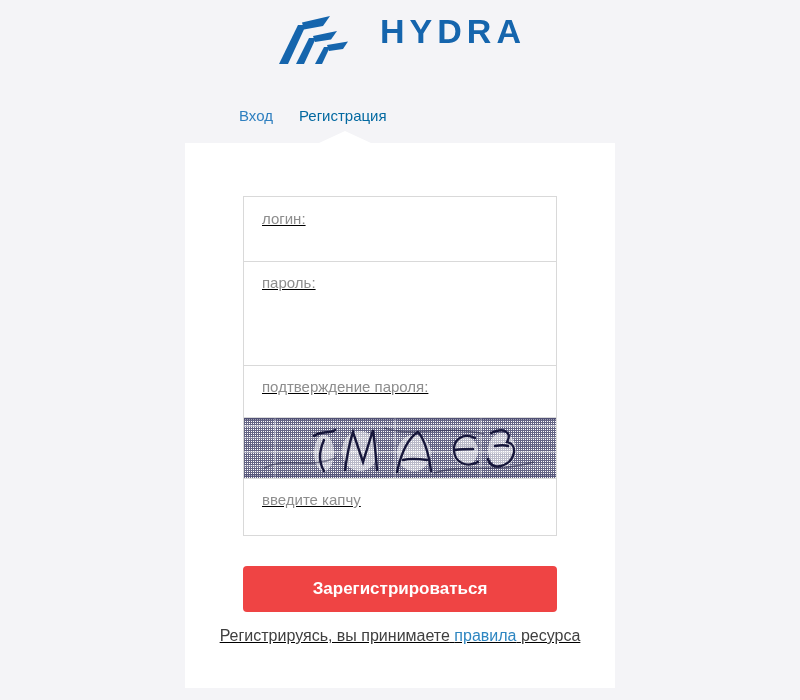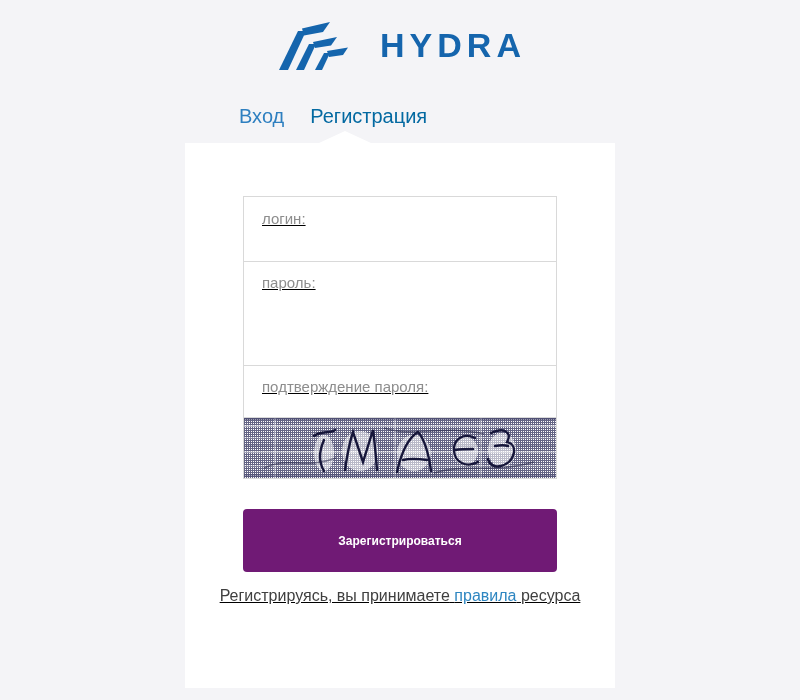--- a/index.html
+++ b/index.html
@@ -4,34 +4,34 @@
 <style>
   * { margin:0; padding:0; box-sizing:border-box; }
   html,body { width:800px; height:700px; overflow:hidden; }
   body {
     background:#f4f4f7;
     font-family:"Liberation Sans", sans-serif;
   }
 
   
   .logo-row {
-    display:flex; justify-content:center; align-items:center;
+    display:flex; justify-content:center; align-items:flex-start;
     padding-top:14px; height:76px; gap:22px;
   }
   .logo-icon svg { display:block; }
   .logo-text {
     font-size:34px; font-weight:bold; color:#1565ad;
     letter-spacing:5px; line-height:1;
   }
 
   
   .nav-row {
     width:322px; margin:30px auto 0;
     display:flex; align-items:center;
-    font-size:20px; line-height:20px;text-align:right;
+    font-size:15px; line-height:20px;text-align:right;
   }
   .nav-link { color:#2e7fc0; text-decoration:none; cursor:pointer; }
   .nav-active { color:#0369a1; margin-left:26px; cursor:default; }
   .nav-right { margin-left:auto; }
 
   
   .card {
     width:430px; height:545px; margin:17px auto 0;
     background:#ffffff; position:relative;
     padding:53px 58px 0;
@@ -58,25 +58,25 @@
   .f-64 { height:64px; padding:12px 18px 34px; }
   .f-63 { height:63px; padding:12px 18px 33px; }
   .f-52 { height:52px; padding:12px 18px 22px;margin-top:41px; }
   .f-57 { height:57px; padding:12px 18px 27px; }
 
   .captcha-wrap { border-top:1px solid #d9d9d9; height:61px; }
   .captcha-wrap svg { display:block; }
 
   
   .submit-btn {
-    width:314px; height:63px; margin-top:30px;
-    background:#701a75; color:#ffffff;
+    width:314px; height:46px; margin-top:30px;
+    background:#ef4444; color:#ffffff;
     border:none; border-radius:4px; cursor:pointer;
     font-family:"Liberation Sans", sans-serif;
-    font-size:12px; font-weight:bold;
+    font-size:17px; font-weight:bold;
   }
   .footer-note {
     margin:15px -25px 15px; text-align:center; white-space:nowrap;
     font-size:16px; color:#3f3f3f;
   }
   .footer-note a { color:#2e86c1; text-decoration:none; cursor:pointer; }
 </style>
 </head>
 <body>
 
@@ -158,20 +158,21 @@
         </g>
 
         <g stroke="#16163a" stroke-width="1.6" fill="none" opacity=".45">
           <path d="M20,50 C45,38 60,52 92,40"></path>
           <path d="M140,10 C170,20 200,6 240,16"></path>
           <path d="M190,55 C220,45 250,56 290,44"></path>
         </g>
       </svg>
     </div>
 
+    <input type="text" class="f-57 f-sep" placeholder="введите капчу" style="">
   </div>
 
   <button class="submit-btn">Зарегистрироваться</button>
 
   <div class="footer-note">
     <span>Регистрируясь, вы принимаете</span>
     <a>правила</a>
     <span>ресурса</span>
   </div>
 </div>

